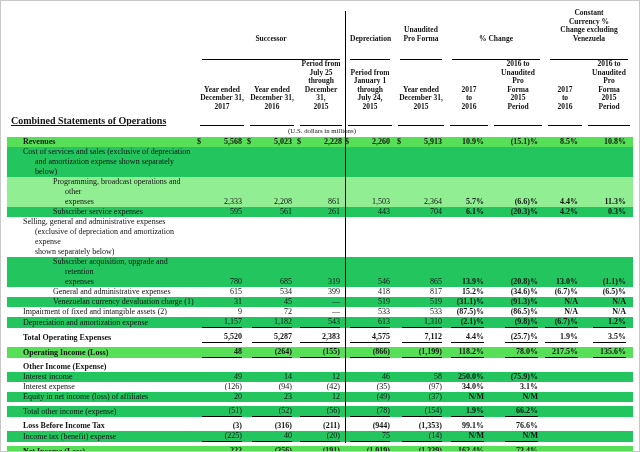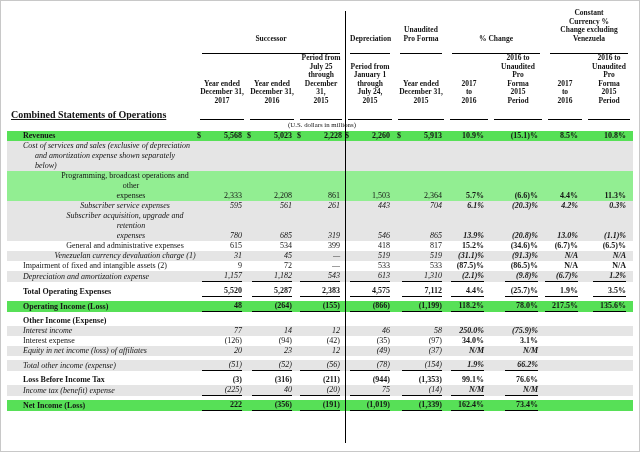--- a/index.html
+++ b/index.html
@@ -8,40 +8,40 @@
     background:#fff; border:1px solid #c8c8c8;
     padding:8px 6px 0 6px;
     font-family:"Liberation Serif","DejaVu Serif",serif;
     color:#141414; overflow:hidden;
   }
   table.fin { border-collapse:collapse; table-layout:fixed; width:626px; }
   td { padding:0; vertical-align:bottom; }
 
   
   thead { font-size:7.5px; line-height:8.5px; font-weight:bold; }
-  .grp { border-bottom:1px solid #000; text-align:center; white-space:pre-line; padding-bottom:10px; margin:0 5px; }
+  .grp { border-bottom:1px solid #000; text-align:center; white-space:pre-line; padding-bottom:16px; margin:0 5px; }
   .colh { border-bottom:1px solid #000; text-align:center; white-space:pre-line; padding-bottom:14px; margin:0 3px; }
   .title { font-weight:bold; text-decoration:underline; font-size:10px; padding-left:4px; padding-bottom:1px; }
   .usd { font-size:6.8px; font-weight:normal; text-align:center; padding:1px 0; }
 
   
   tbody { font-size:8px; line-height:10px;margin-top:36px; }
   .lbl { white-space:pre-line; }
   .ind0 { padding-left:28px; text-indent:-12px; }
-  .ind2 { padding-left:58px; text-indent:-12px;text-align:center; }
+  .ind2 { padding-left:58px; text-indent:-12px; }
   .mon { text-align:right; padding-right:5px; white-space:nowrap; }
   .pct { text-align:right; padding-right:7px; white-space:nowrap; font-weight:bold; }
   .u  { display:inline-block; min-width:40px; text-align:right; }
   .up { display:inline-block; min-width:33px; text-align:right; }
   .du { display:inline-flex; justify-content:space-between; min-width:45px; text-align:right; }
   .rule .u, .rule .up, .rule .du { border-bottom:1px solid #000; }
   .bold { font-weight:bold; }
   .bg-green  { background:#57e057; }
   .bg-lgreen { background:#92ee92; }
-  .bg-blue   { background:#e5e5e5;font-style:italic; }
+  .bg-blue   { background:#22c55e; }
   .bg-white  { background:#ffffff; }
   tr.gap td { height:4px; background:#fff; }
 
   .vline { position:absolute; left:344px; top:10px; bottom:8px; width:1px; background:#000; }
 </style>
 </head>
 <body>
 
 <div class="page">
   <div class="vline"></div>
@@ -217,20 +217,36 @@
           <td class="mon"><span class="u">595</span></td>
           <td class="mon"><span class="u">561</span></td>
           <td class="mon"><span class="u">261</span></td>
           <td class="mon"><span class="u">443</span></td>
           <td class="mon"><span class="u">704</span></td>
           <td class="pct"><span class="up">6.1%</span></td>
           <td class="pct"><span class="up">(20.3)%</span></td>
           <td class="pct"><span class="up">4.2%</span></td>
           <td class="pct"><span class="up">0.3%</span></td>
         </tr>
+        <tr class="bg-white">
+          <td>
+            <div class="lbl ind0">Selling, general and administrative expenses
+(exclusive of depreciation and amortization expense
+shown separately below)</div>
+          </td>
+          <td class="mon"></td>
+          <td class="mon"></td>
+          <td class="mon"></td>
+          <td class="mon"></td>
+          <td class="mon"></td>
+          <td class="pct"></td>
+          <td class="pct"></td>
+          <td class="pct"></td>
+          <td class="pct"></td>
+        </tr>
         <tr class="bg-blue">
           <td>
             <div class="lbl ind2">Subscriber acquisition, upgrade and retention
 expenses</div>
           </td>
           <td class="mon"><span class="u">780</span></td>
           <td class="mon"><span class="u">685</span></td>
           <td class="mon"><span class="u">319</span></td>
           <td class="mon"><span class="u">546</span></td>
           <td class="mon"><span class="u">865</span></td>
@@ -343,21 +359,21 @@
           <td class="mon"></td>
           <td class="pct"></td>
           <td class="pct"></td>
           <td class="pct"></td>
           <td class="pct"></td>
         </tr>
         <tr class="bg-blue">
           <td>
             <div class="lbl ind0">Interest income</div>
           </td>
-          <td class="mon"><span class="u">77</span></td>
+          <td class="mon"><span class="u">49</span></td>
           <td class="mon"><span class="u">14</span></td>
           <td class="mon"><span class="u">12</span></td>
           <td class="mon"><span class="u">46</span></td>
           <td class="mon"><span class="u">58</span></td>
           <td class="pct"><span class="up">250.0%</span></td>
           <td class="pct"><span class="up">(75.9)%</span></td>
           <td class="pct"></td>
           <td class="pct"></td>
         </tr>
         <tr class="bg-white">

